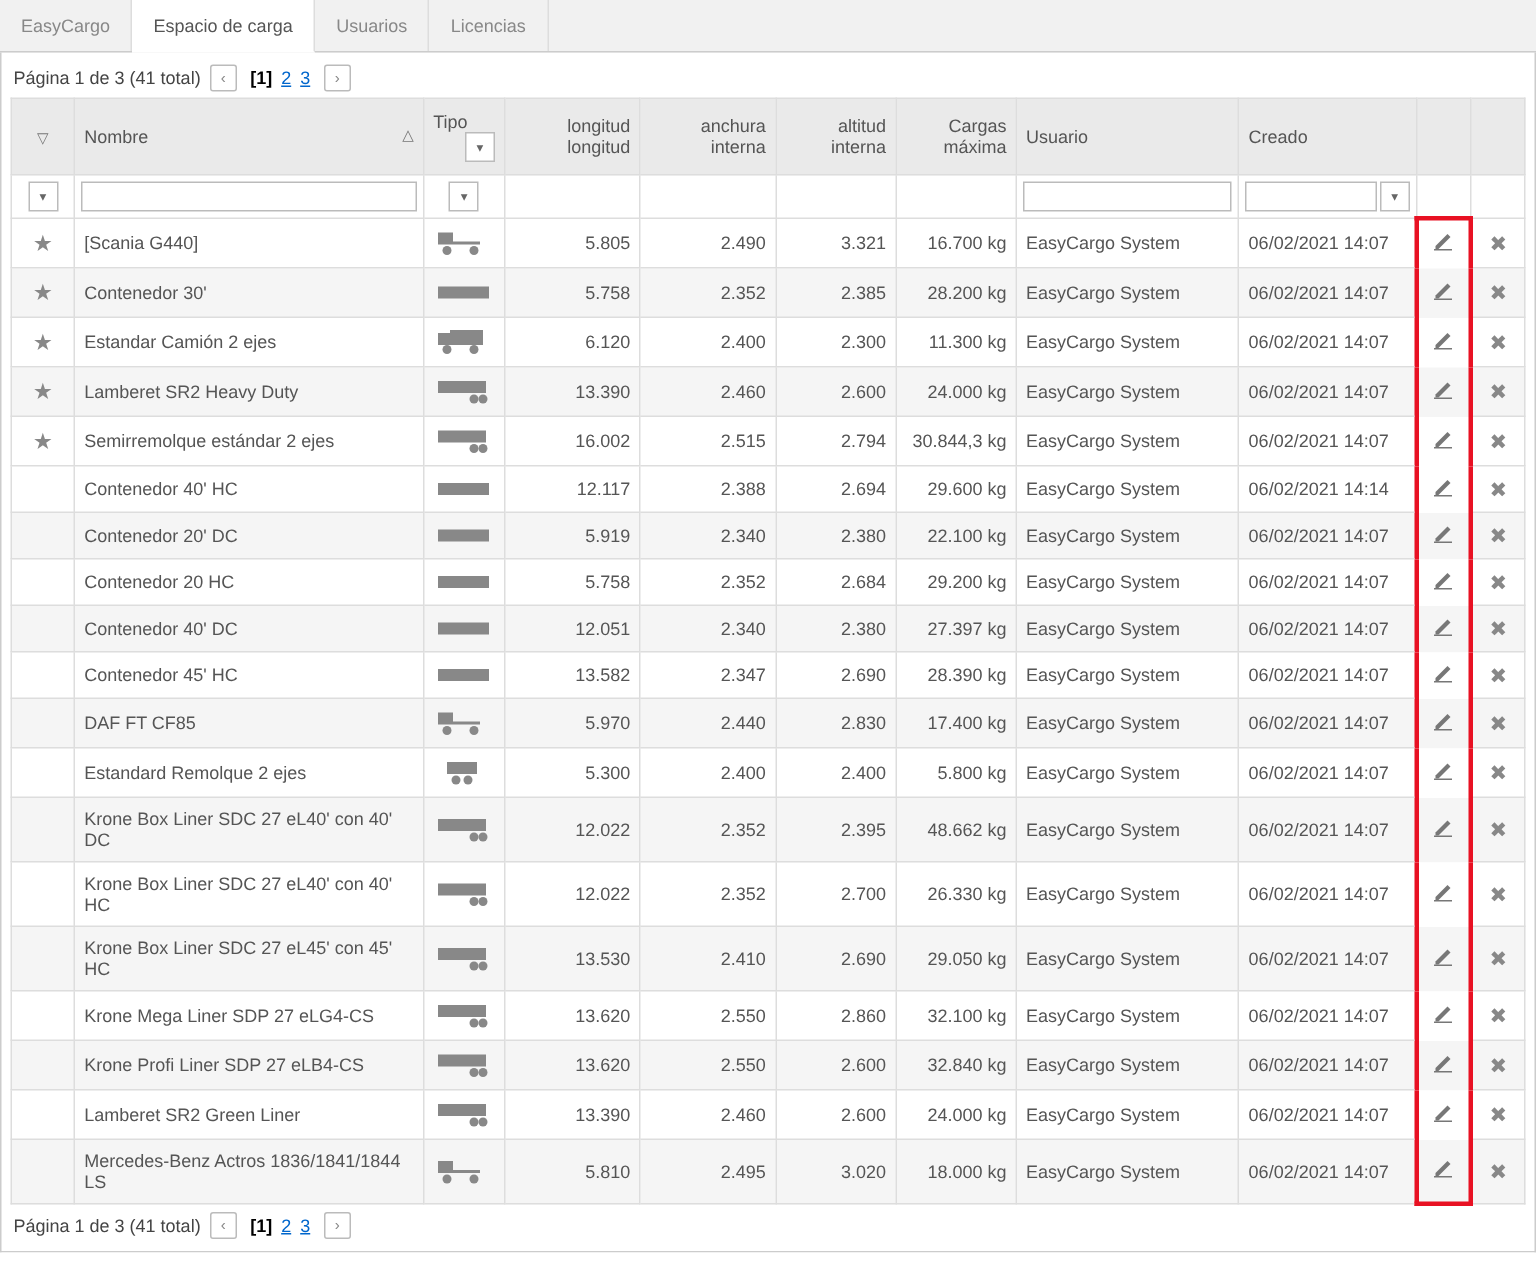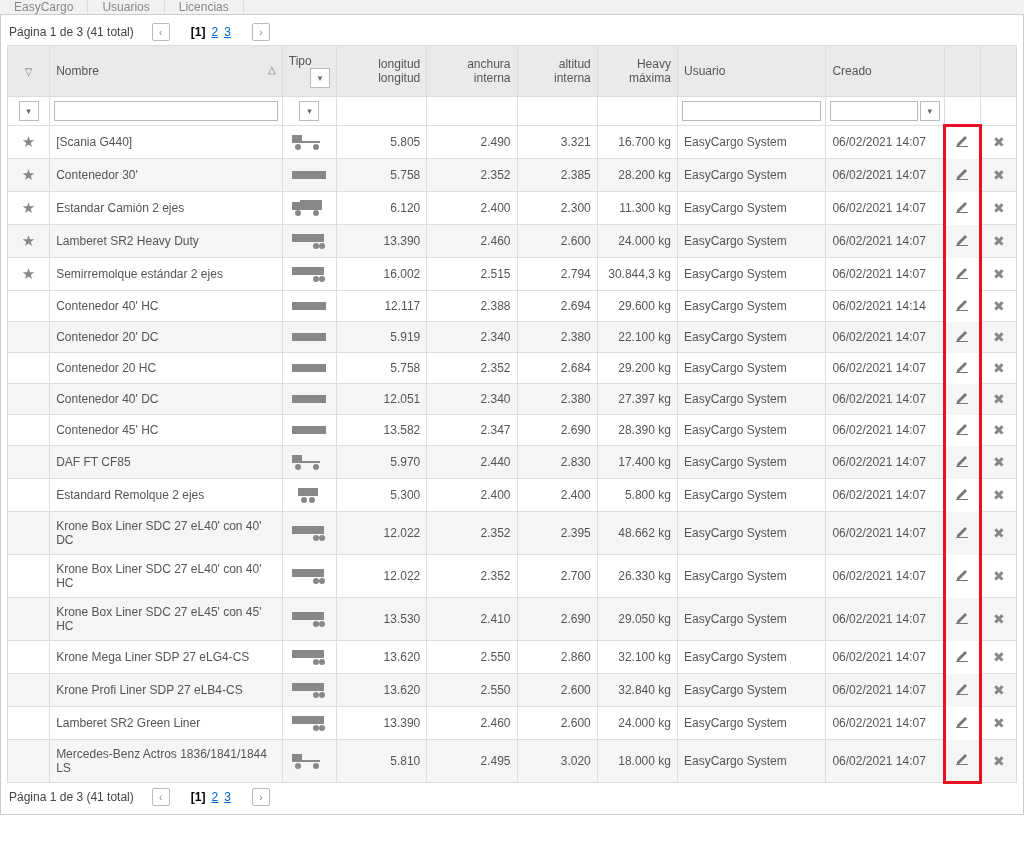--- a/index.html
+++ b/index.html
@@ -1,20 +1,20 @@
 <!DOCTYPE html>
 <html><head>
 <meta charset="utf-8">
 <style>
   html,body{margin:0;padding:0;font-family:Arial,Helvetica,sans-serif;font-size:12px;color:#555;background:#fff;width:1024px}
   .tabs{display:flex;background:#f1f1f1;border-bottom:1px solid #ccc}
-  .tab{padding:0 14px;color:#888;cursor:pointer;border-right:1px solid #ddd}
+  .tab{padding:10px 14px;color:#888;cursor:pointer;border-right:1px solid #ddd}
   .tab.active{background:#fff;color:#555;border-bottom:1px solid #fff;margin-bottom:-1px}
   .panel{border:1px solid #ccc;border-top:none;padding:4px 6px}
-  .pager{display:flex;align-items:center;gap:18px;padding:4px 2px;font-size:12px;color:#444}
+  .pager{display:flex;align-items:center;gap:6px;padding:4px 2px;font-size:12px;color:#444}
   .pager a{color:#0066cc;text-decoration:underline;cursor:pointer}
   .pager .cur{font-weight:bold;color:#000}
   .pg-btn{display:inline-flex;align-items:center;justify-content:center;width:16px;height:16px;border:1px solid #bbb;color:#888;font-size:10px;border-radius:2px;background:#fff}
   table{border-collapse:collapse;width:100%;table-layout:fixed}
   th,td{border:1px solid #ddd;font-size:12px}
   thead th{background:#eaeaea;color:#555;font-weight:normal;text-align:left;padding:8px 6px}
   tbody td{padding:7px 6px;color:#555;background:#fff}
   tbody tr.alt td{background:#f5f5f5}
   .num{text-align:right}
   .ctr{text-align:center}
@@ -30,20 +30,21 @@
   .sort-tri{font-size:10px;color:#777}
   col.c-star{width:42px}col.c-name{width:232px}col.c-type{width:54px}
   col.c-li{width:90px}col.c-ai{width:90px}col.c-alt{width:80px}col.c-cm{width:80px}
   col.c-user{width:148px}col.c-date{width:118px}col.c-edit{width:36px}col.c-del{width:36px}
 </style>
 </head>
 <body>
 
 <div class="tabs" id="tabs">
     <div class="tab">EasyCargo</div>
+    <div class="tab active">Espacio de carga</div>
     <div class="tab">Usuarios</div>
     <div class="tab">Licencias</div>
   </div>
 
 <div class="panel">
 
   <div class="pager">
     <span>Página 1 de 3 (41 total)</span>
     <span class="pg-btn">‹</span>
     <span id="pages-top"><span class="cur" style="margin: 0px 3px;">[1]</span><a style="margin: 0px 3px;">2</a><a style="margin: 0px 3px;">3</a></span>
@@ -65,21 +66,21 @@
         <col class="c-del">
     </colgroup>
     <thead>
       <tr>
         <th class="ctr"><span class="sort-tri">▽</span></th>
         <th><span>Nombre</span> <span class="sort-tri" style="float:right">△</span></th>
         <th><span>Tipo</span> <span class="dd" style="float:right">▾</span></th>
         <th class="num">longitud longitud</th>
         <th class="num">anchura interna</th>
         <th class="num">altitud interna</th>
-        <th class="num">Heavy máxima</th>
+        <th class="num">Cargas máxima</th>
         <th>Usuario</th>
         <th>Creado</th>
         <th></th>
         <th></th>
       </tr>
       <tr class="filter-row">
         <td class="ctr"><span class="dd">▾</span></td>
         <td><input style=""></td>
         <td class="ctr"><span class="dd">▾</span></td>
         <td></td>

